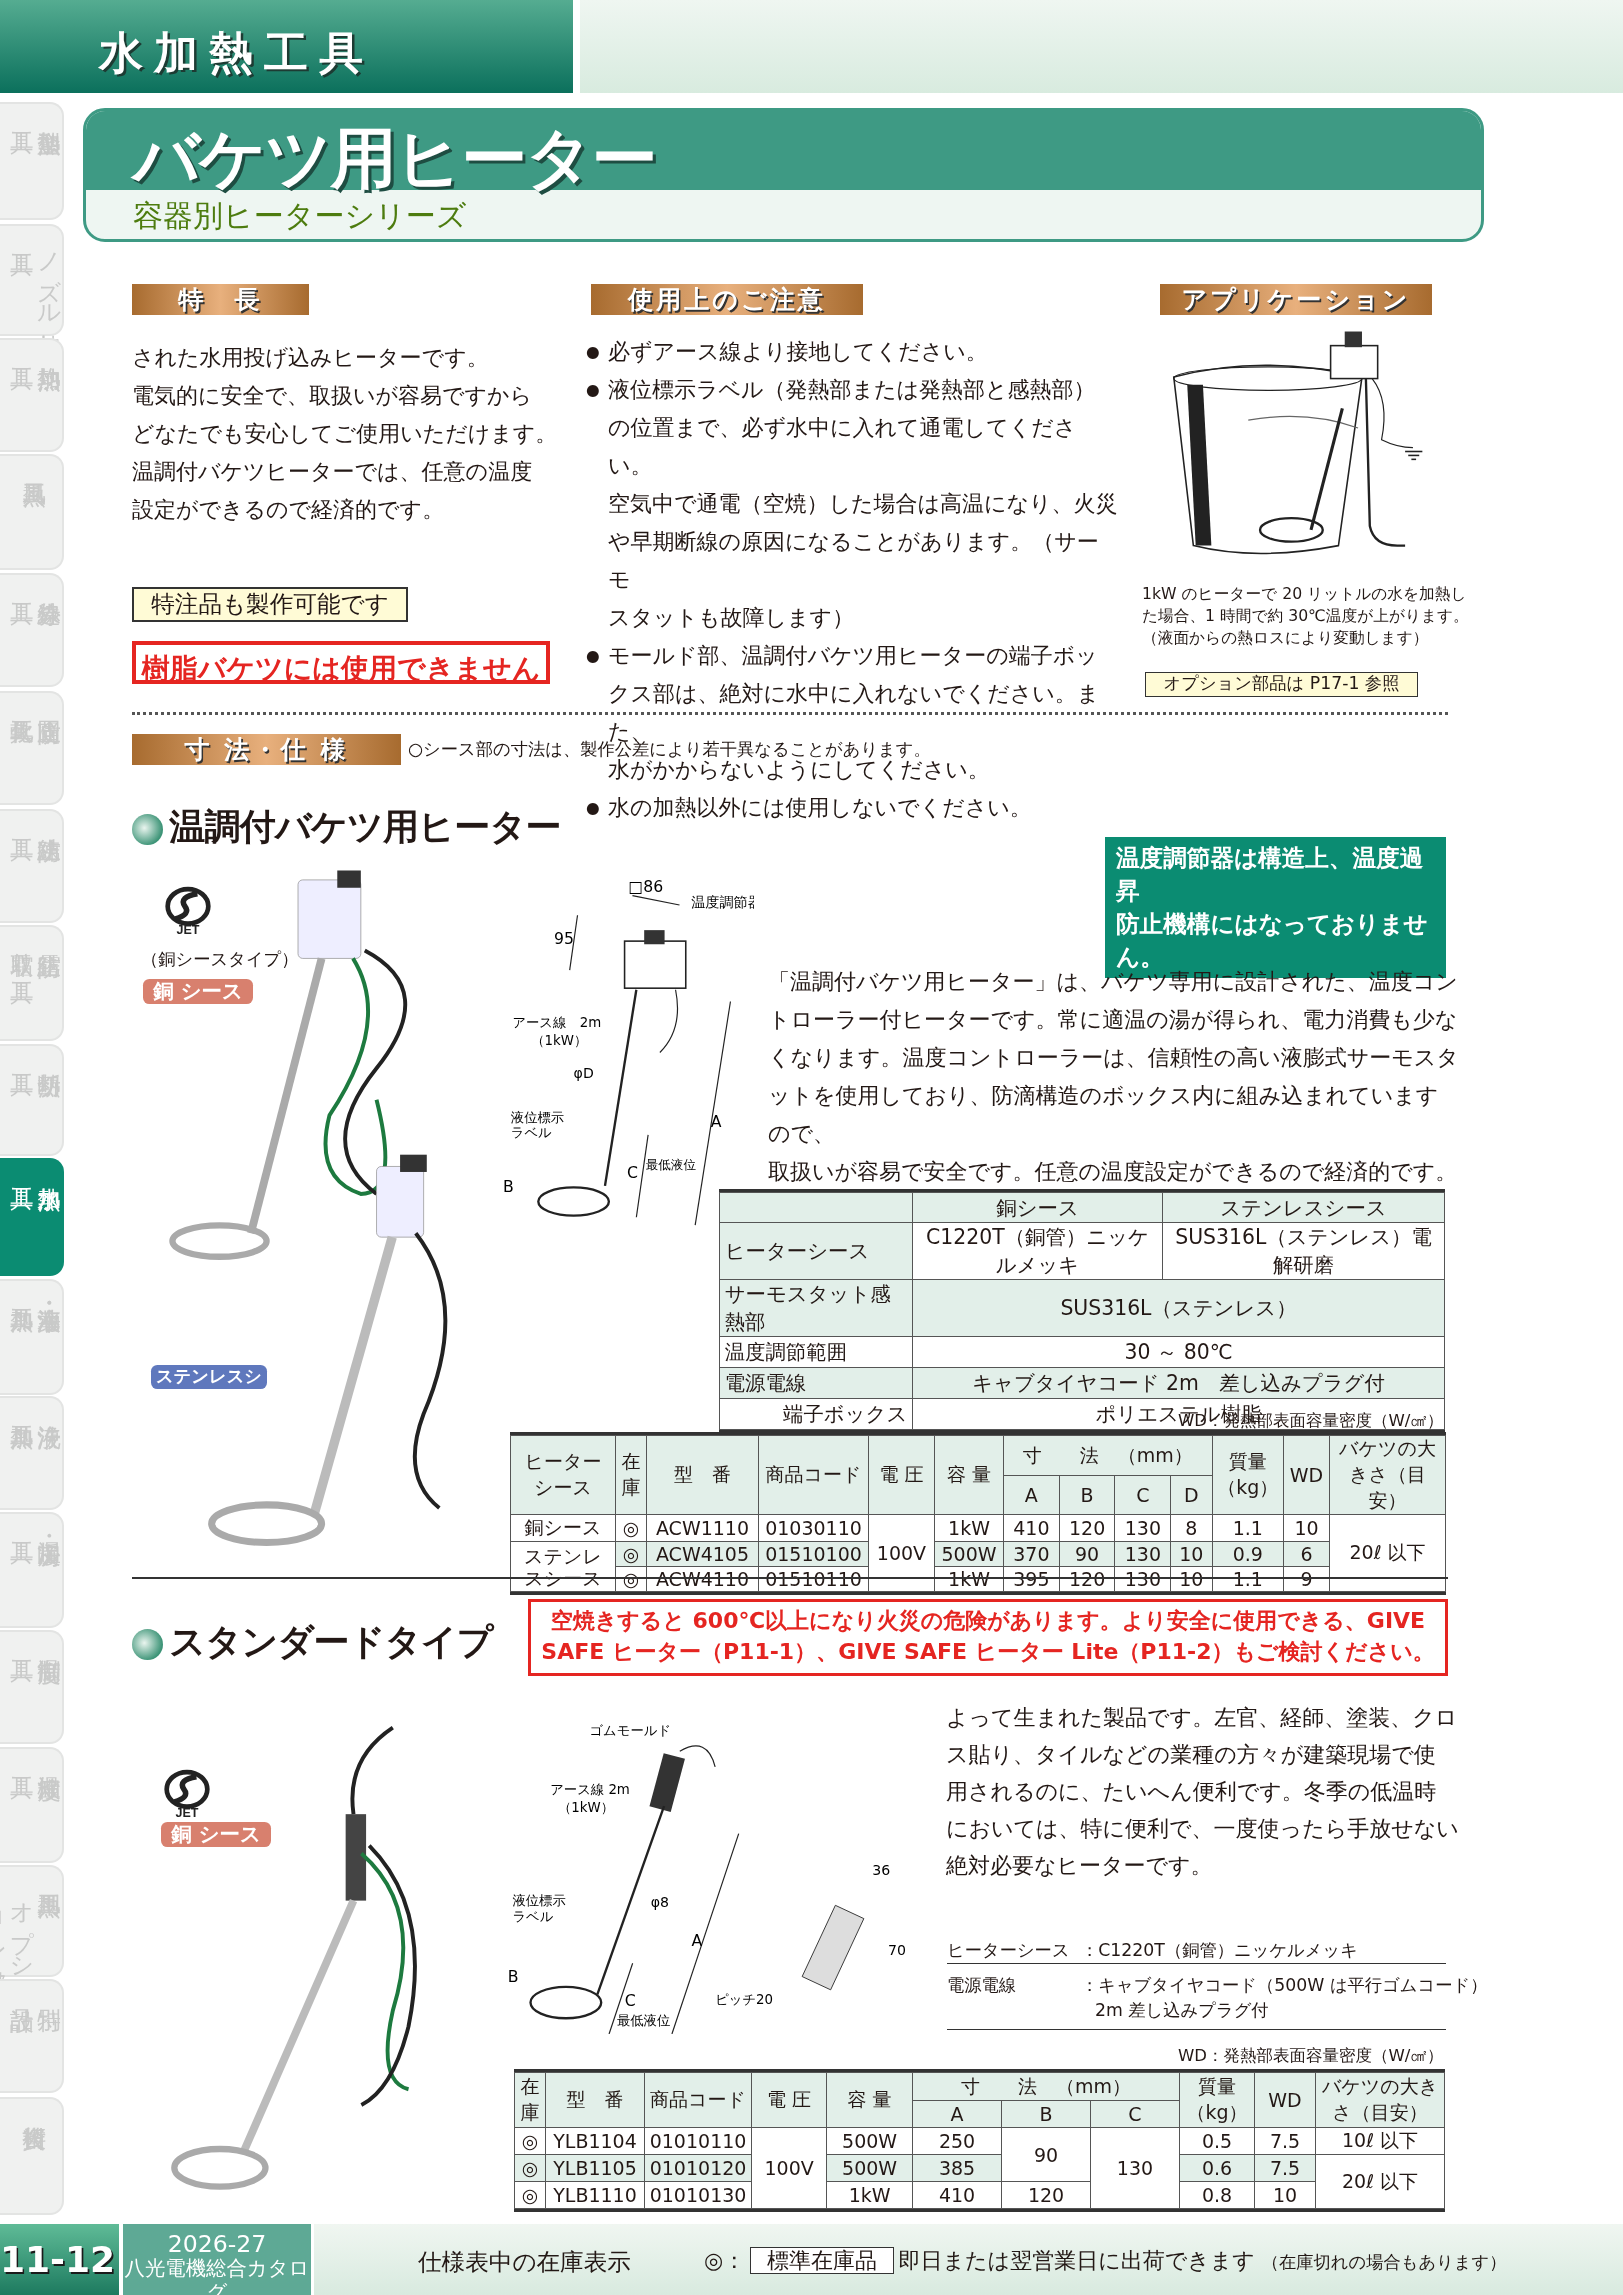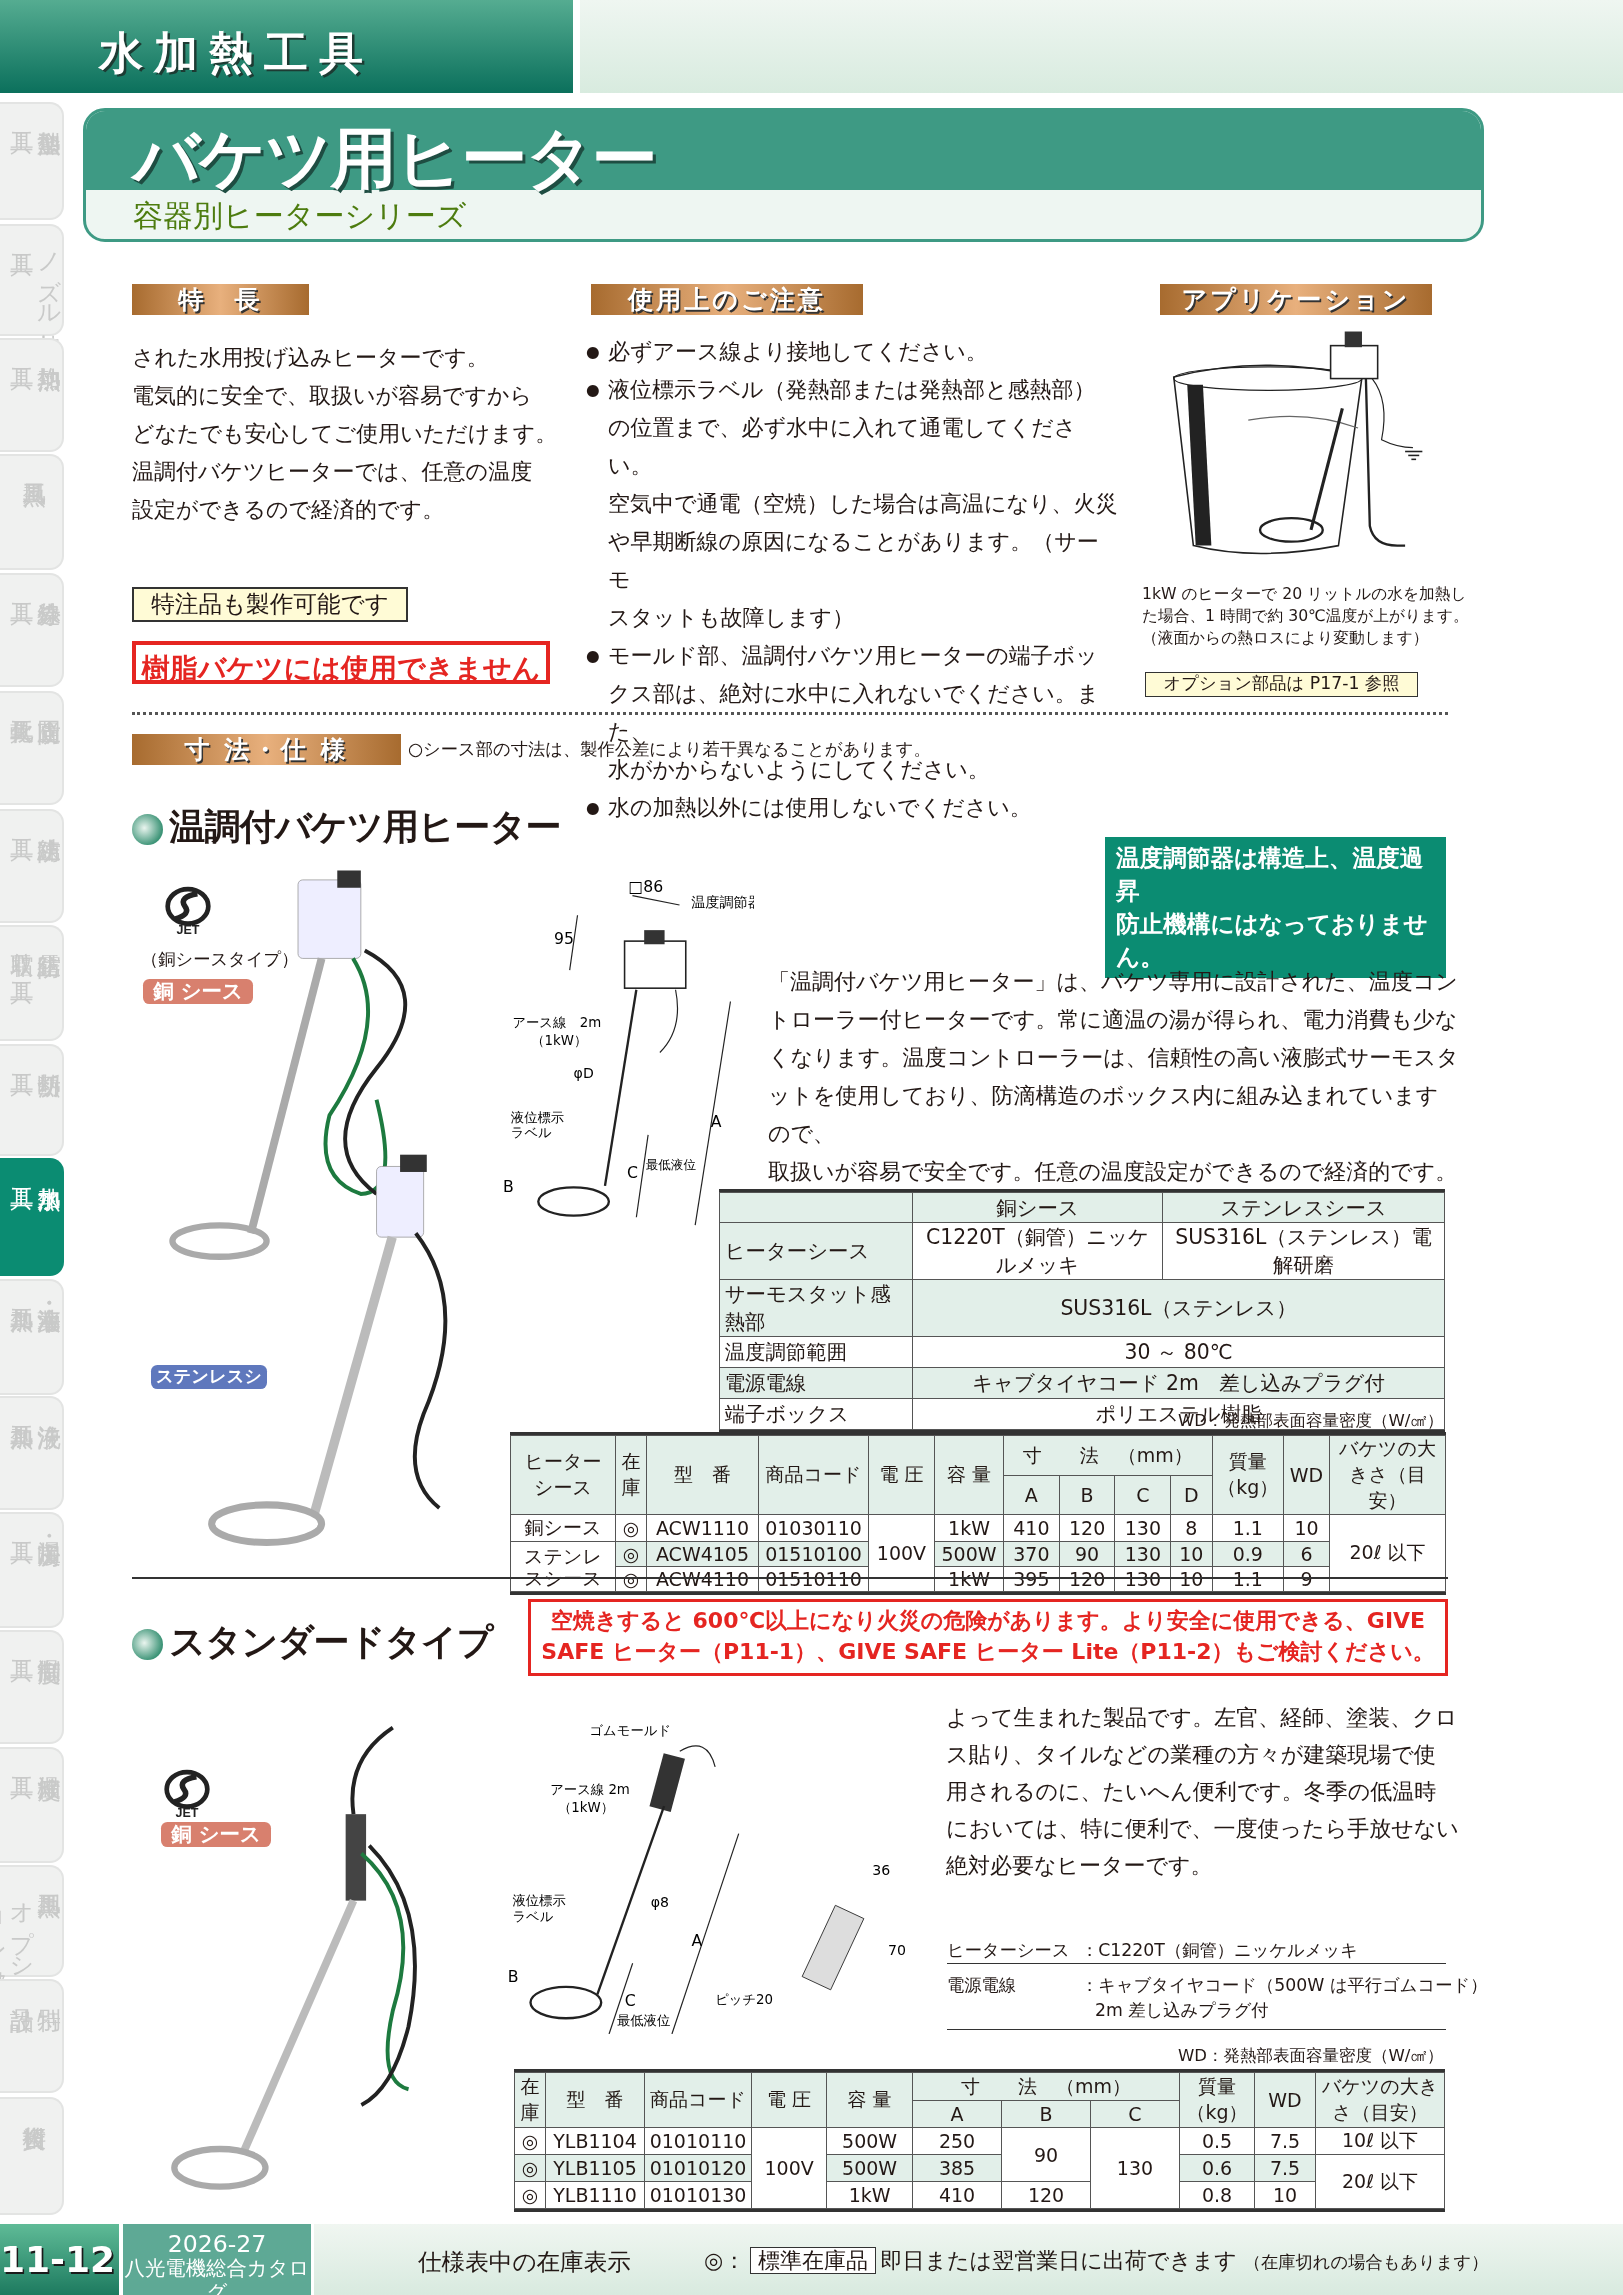--- a/index.html
+++ b/index.html
@@ -38,21 +38,21 @@
 .pill{position:absolute;color:#fff;font-weight:bold;font-size:20.4px;border-radius:6.3px;text-align:center}
 .label-sm{position:absolute;font-size:15.7px}
 .spec-line{position:absolute;font-size:20.4px}
 .hr{position:absolute;border-top:1.6px solid #333}
 
 #ft-page{left:0;top:2224px;width:119px;height:71px;background:linear-gradient(#5fbb97,#1d7a5f);color:#fff;font-weight:bold;font-size:36px;line-height:71px;text-shadow:1.6px 1.6px 0 #1b1b1b}
 #ft-cat{left:123px;top:2224px;width:188px;height:71px;background:#5ea995;color:#fff;text-align:center;font-size:20.4px;line-height:23.6px;padding-top:9.4px}
 #ft-rest{left:314px;top:2224px;width:1309px;height:71px;background:linear-gradient(#f0f6f1,#d8eadf)}
 #ft-rest .t1{position:absolute;left:104px;top:22px;font-size:23.6px}
 #ft-rest .t2{position:absolute;left:390px;top:22px;font-size:22px}
-#ft-rest .badge{border:1.6px solid #333;background:#fff;padding:0 7px;margin:0 4.7px}
+#ft-rest .badge{border:1.6px solid #333;background:#fff;padding:0 16px;margin:0 4.7px}
 #ft-rest .small{font-size:17.3px}
 svg{position:absolute}
 </style>
 </head>
 <body>
 
 <div id="hdr-left" class="abs">
     <span>水加熱工具</span>
   </div>
 <div id="hdr-right" class="abs"></div>
@@ -265,21 +265,21 @@
         </tr>
   <tr style="height:31px">
           <td style="text-align:left">温度調節範囲</td>
           <td colspan="2">30 ～ 80℃</td>
         </tr>
   <tr style="height:31px">
           <td class="th-bg" style="text-align:left">電源電線</td>
           <td colspan="2" class="th-bg">キャブタイヤコード 2m　差し込みプラグ付</td>
         </tr>
   <tr style="height:31px">
-          <td style="text-align:left">端子ボックス</td>
+          <td style="text-align:right">端子ボックス</td>
           <td colspan="2">ポリエステル樹脂</td>
         </tr>
 </tbody>
     </table>
 </div>
 
 <div class="label-sm" style="left:1178px;top:1410px;font-size:16.5px">WD：発熱部表面容量密度（W/㎠）</div>
 
 <div class="tbl-outer" style="left:510px;top:1432px">
 <table style="width:936px;font-size:19px">

